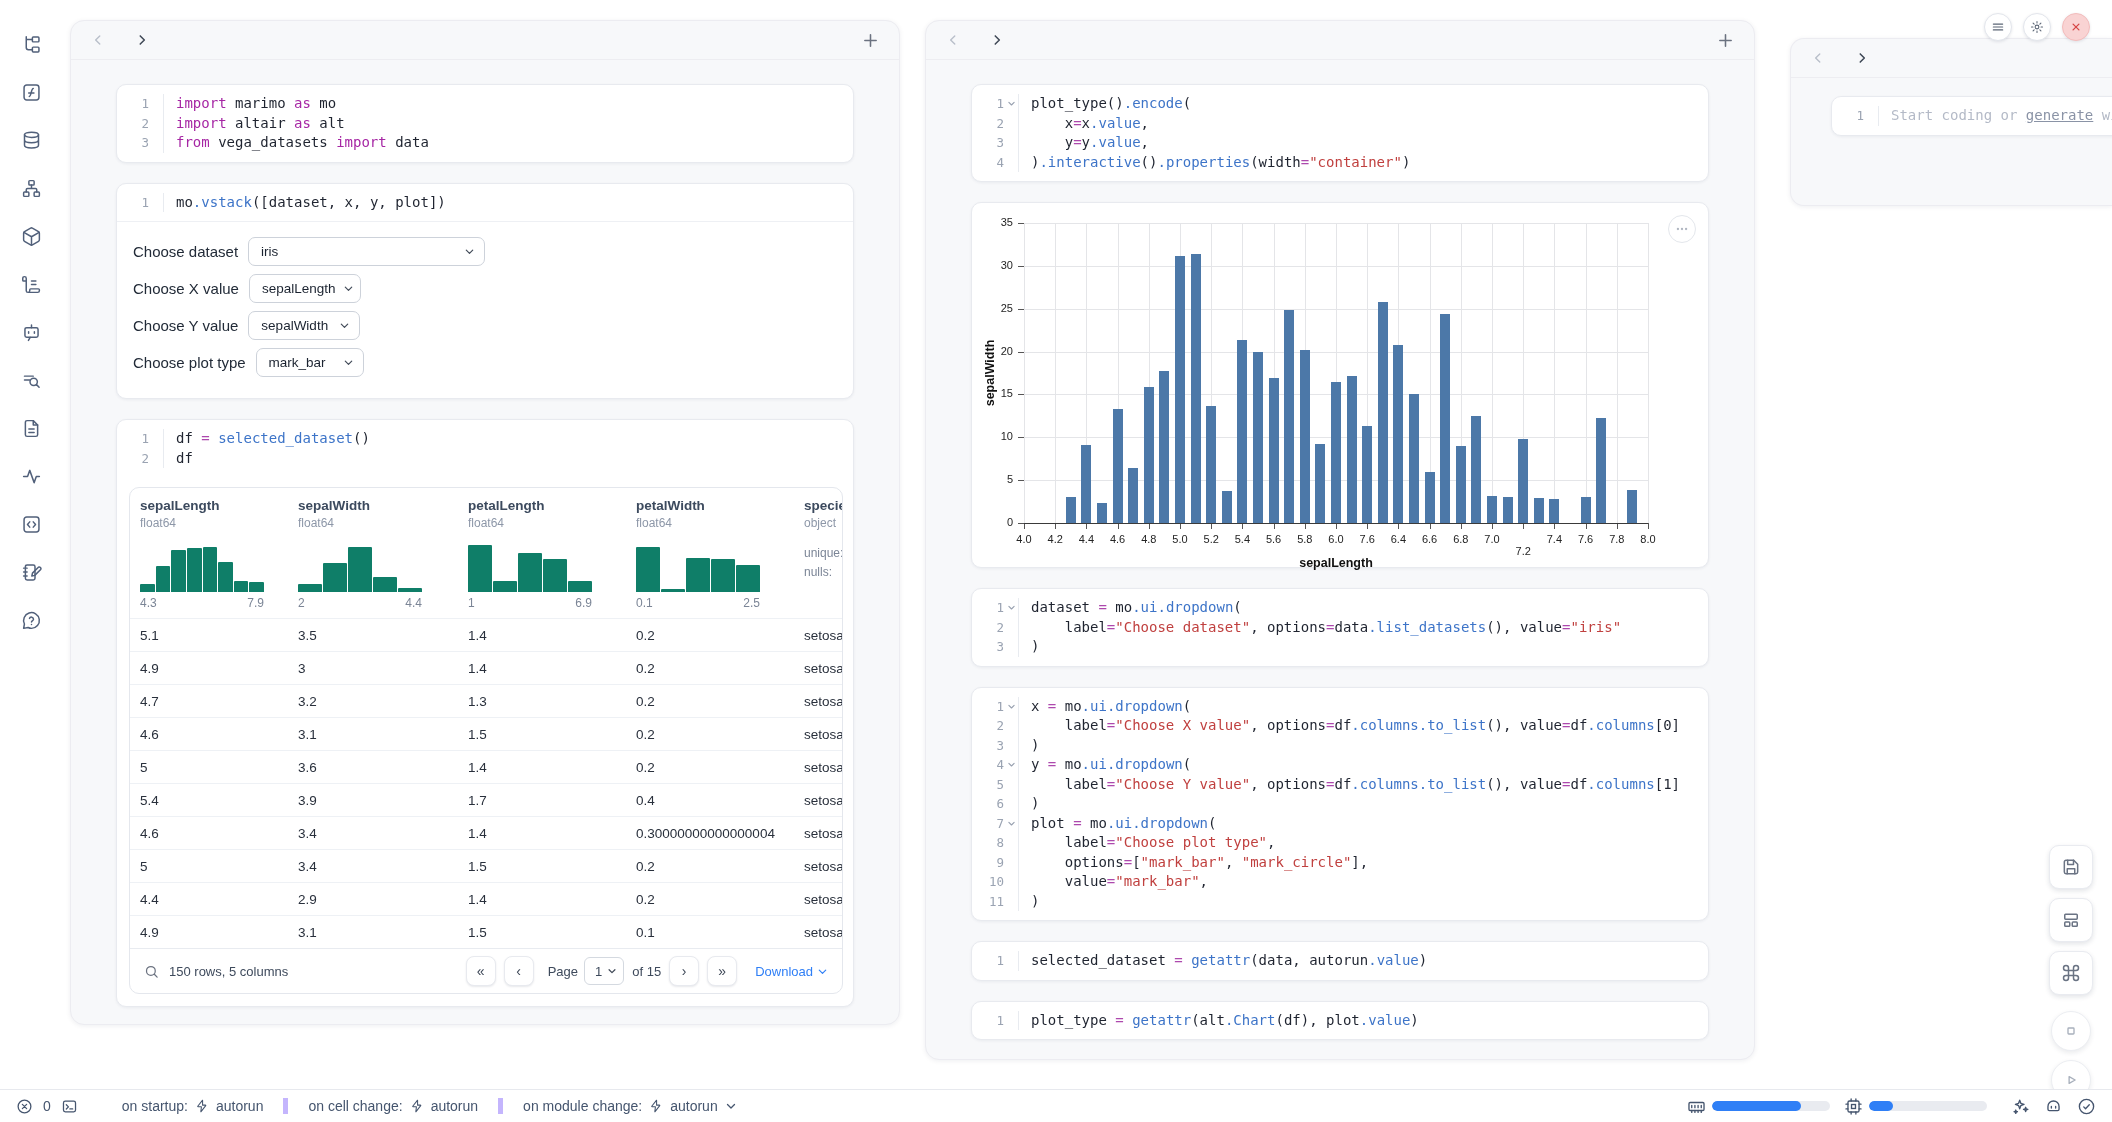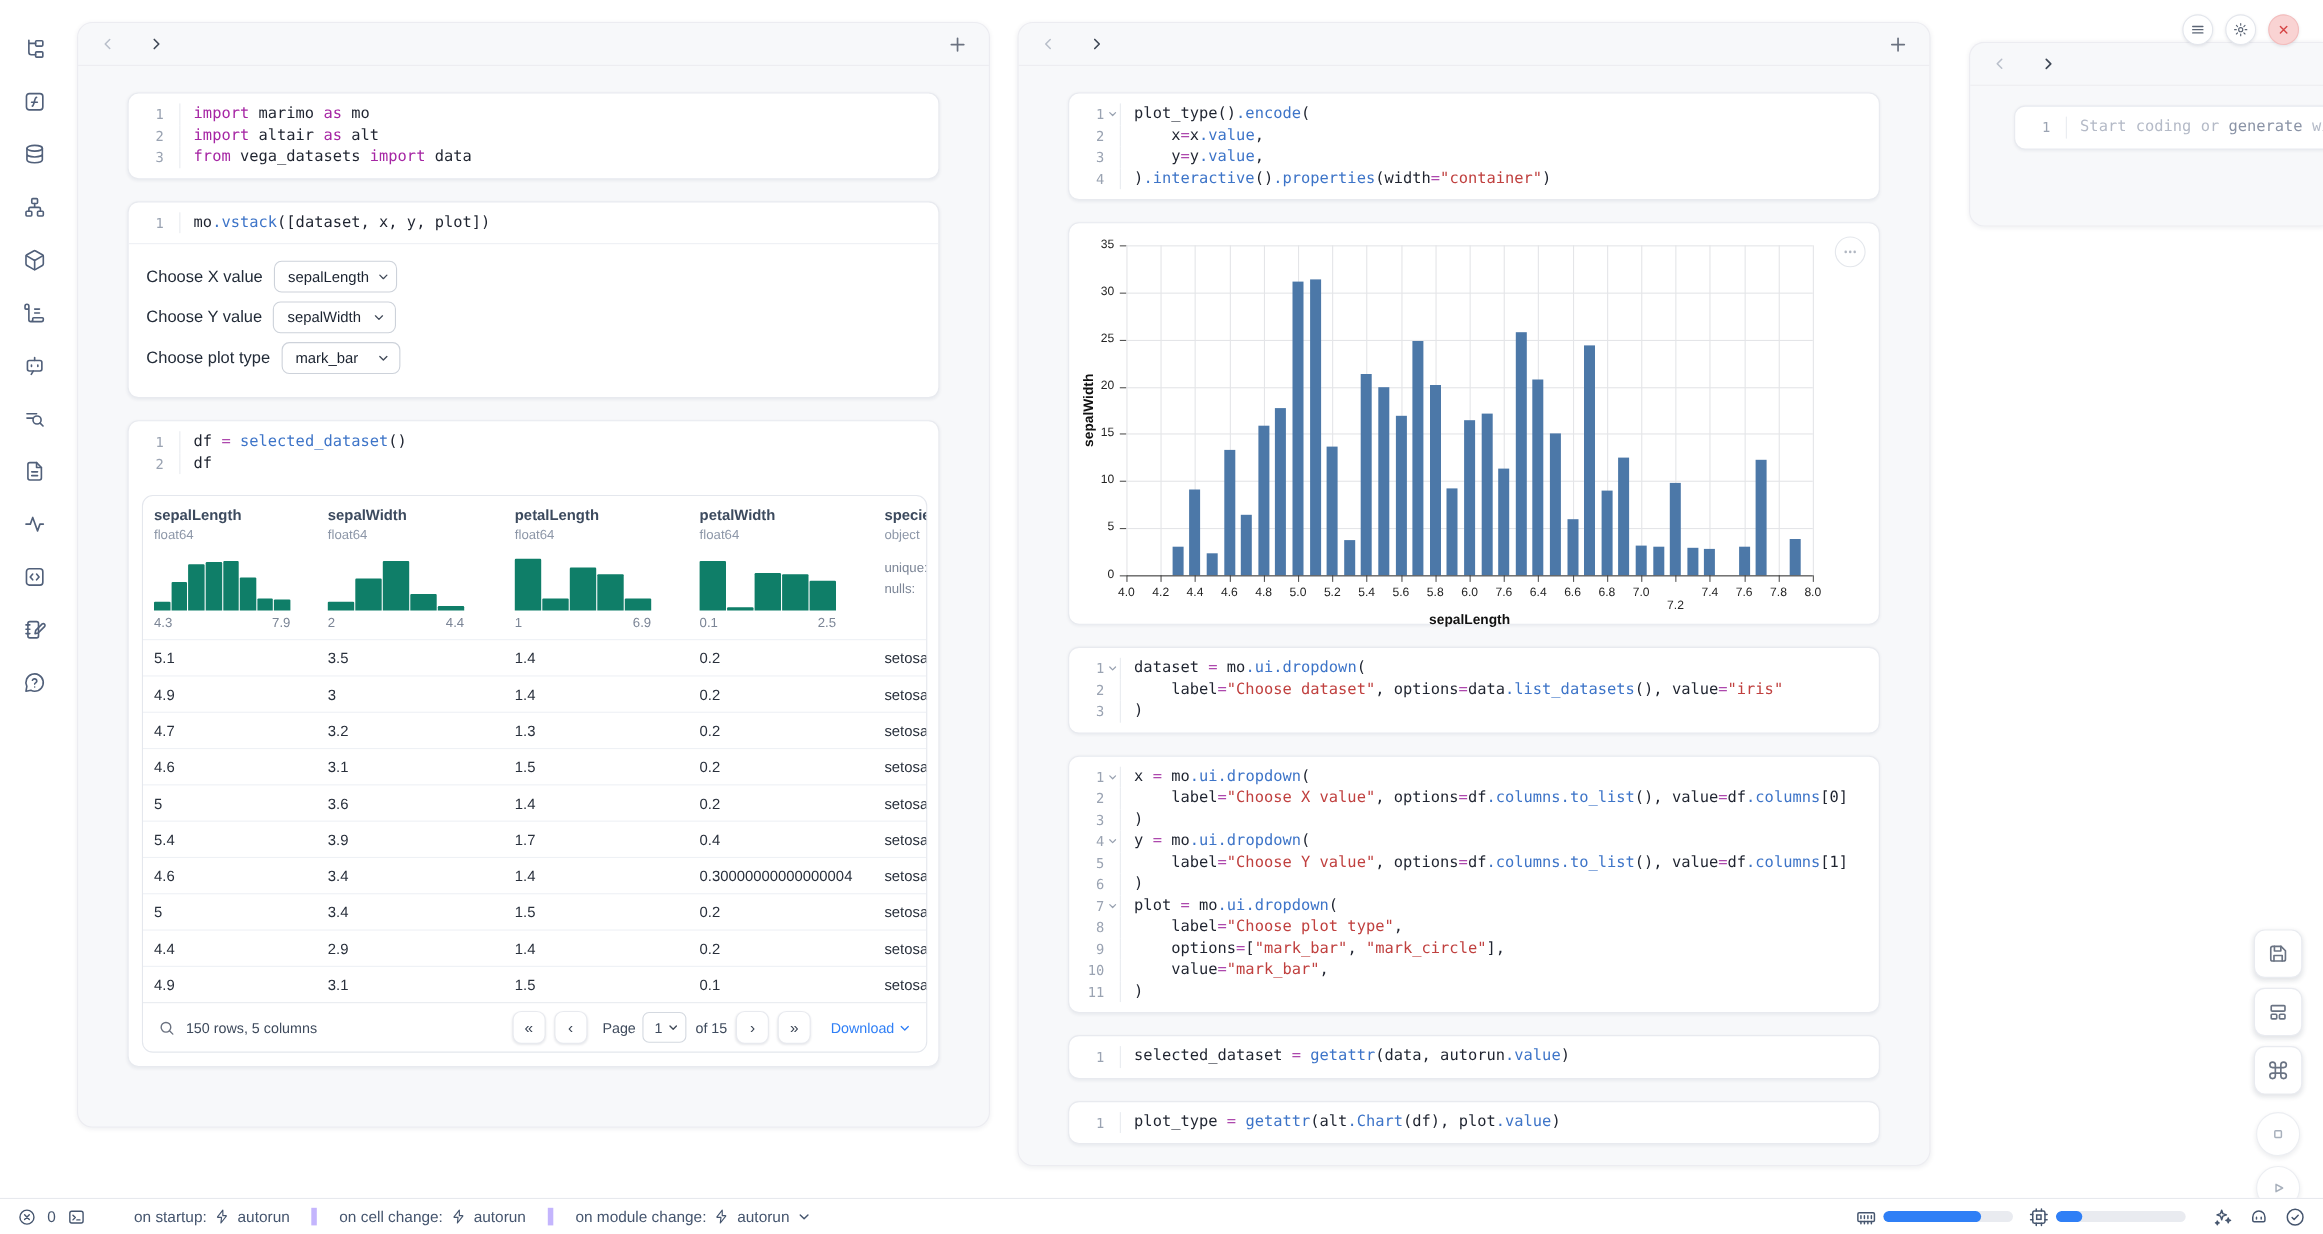--- a/index.html
+++ b/index.html
@@ -91,21 +91,21 @@
                 font-size:12.5px;font-weight:bold;color:#111;white-space:nowrap}
   .chart-xlabel{position:absolute;left:364px;top:353px;transform:translateX(-50%);
                 font-size:12.5px;font-weight:bold;color:#111}
   .chart-options{position:absolute;top:12px;right:12px;width:26px;height:26px;border-radius:50%;
                  border:1px solid #e4e7ec;background:#fff;color:#b0b6c1;display:flex;
                  align-items:center;justify-content:center;cursor:pointer}
   .chart-options svg{width:14px;height:14px}
   
   .rp-cell{width:420px}
   .placeholder{color:#b4bac7}
-  .gen-link{color:#8a93a6;cursor:pointer}
+  .gen-link{color:#8a93a6;text-decoration:underline;cursor:pointer}
   
   .win-btns{position:absolute;top:13px;right:22px;display:flex;gap:11px}
   .win-btn{width:28px;height:28px;border-radius:50%;background:#fff;border:1px solid #e3e6ec;
            box-shadow:0 1px 3px rgba(20,30,60,.10);color:#5b6575;display:flex;align-items:center;
            justify-content:center;cursor:pointer}
   .win-btn svg{width:14px;height:14px}
   .win-btn.close{background:#f9d3d3;border-color:#f3bcbc;color:#d64545}
   
   .float-actions{position:absolute;left:2048px;top:845px;width:46px;display:flex;
                  flex-direction:column;align-items:center;gap:9px}
@@ -247,20 +247,31 @@
           <div class="cl"><span class="ln">1</span><span class="fold"></span><span class="code"><span class="tk-k">import</span><span class="tk-p"> marimo </span><span class="tk-k">as</span><span class="tk-p"> mo</span></span></div>
           <div class="cl"><span class="ln">2</span><span class="fold"></span><span class="code"><span class="tk-k">import</span><span class="tk-p"> altair </span><span class="tk-k">as</span><span class="tk-p"> alt</span></span></div>
           <div class="cl"><span class="ln">3</span><span class="fold"></span><span class="code"><span class="tk-k">from</span><span class="tk-p"> vega_datasets </span><span class="tk-k">import</span><span class="tk-p"> data</span></span></div>
         </div>
     </div>
     <div class="cell">
       <div class="codelines" id="cell-vstack">
           <div class="cl"><span class="ln">1</span><span class="fold"></span><span class="code"><span class="tk-p">mo</span><span class="tk-f">.vstack</span><span class="tk-p">([dataset, x, y, plot])</span></span></div>
         </div>
       <div class="ui-block" id="ui-controls">
+          <div class="ui-row">
+            <span class="ui-label">Choose dataset</span>
+            <span class="select" style="width:237px">
+              <span>iris</span>
+              <span>
+                <svg viewBox="0 0 24 24" fill="none" stroke="currentColor" stroke-width="2.6" stroke-linecap="round" stroke-linejoin="round">
+                  <path d="M5 9l7 7 7-7"></path>
+                </svg>
+              </span>
+            </span>
+          </div>
           <div class="ui-row">
             <span class="ui-label">Choose X value</span>
             <span class="select" style="width:112px">
               <span>sepalLength</span>
               <span>
                 <svg viewBox="0 0 24 24" fill="none" stroke="currentColor" stroke-width="2.6" stroke-linecap="round" stroke-linejoin="round">
                   <path d="M5 9l7 7 7-7"></path>
                 </svg>
               </span>
             </span>

